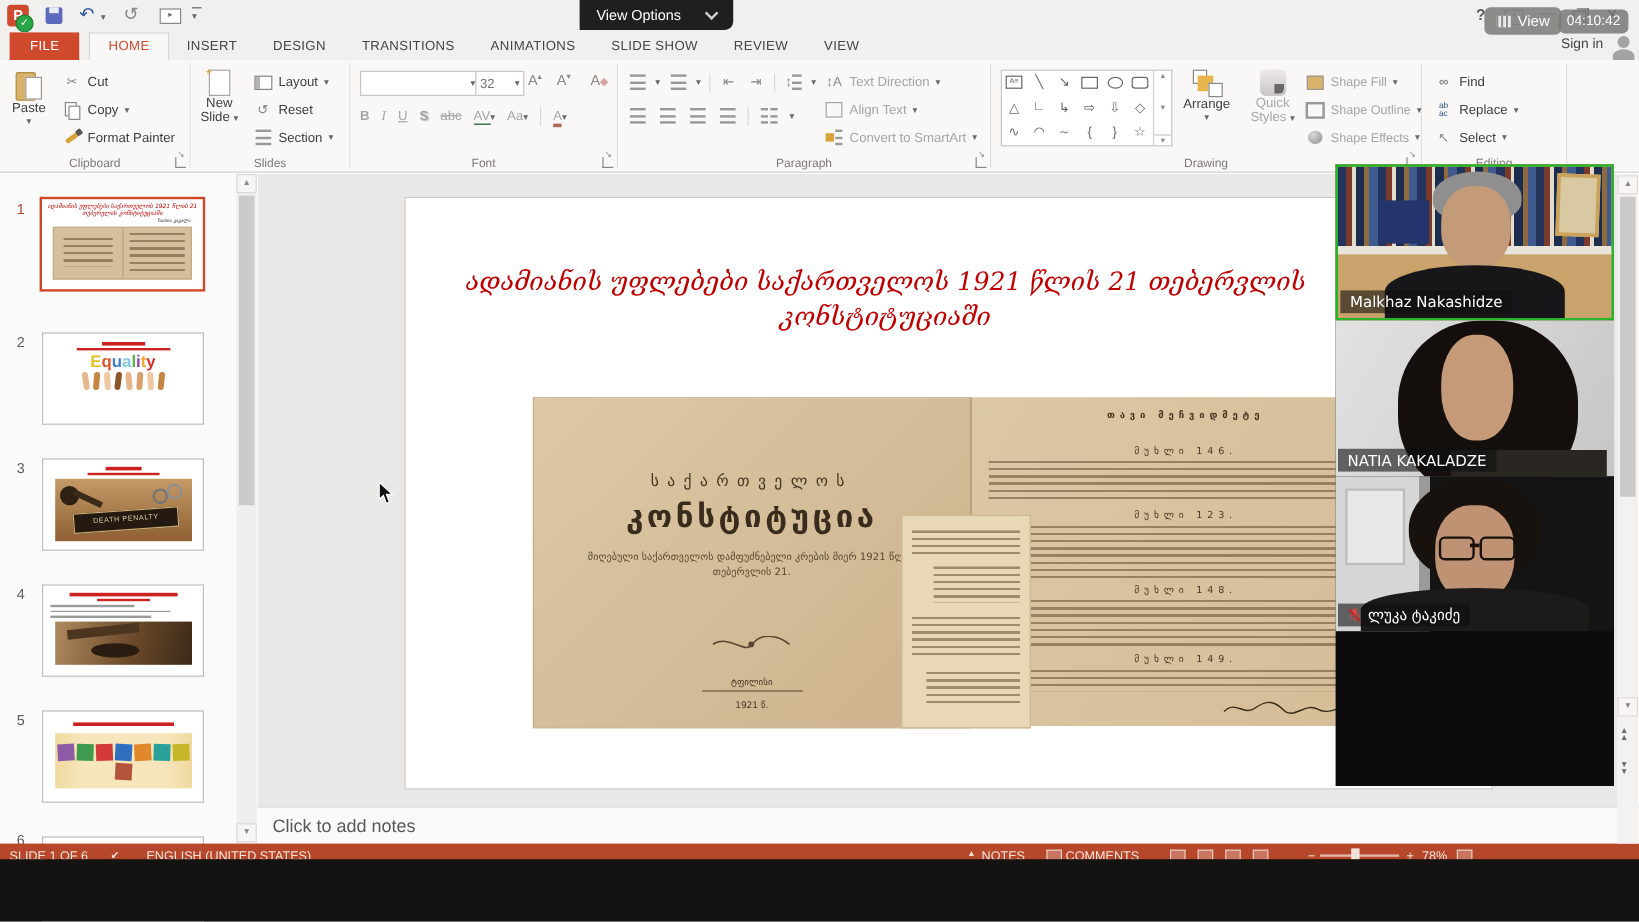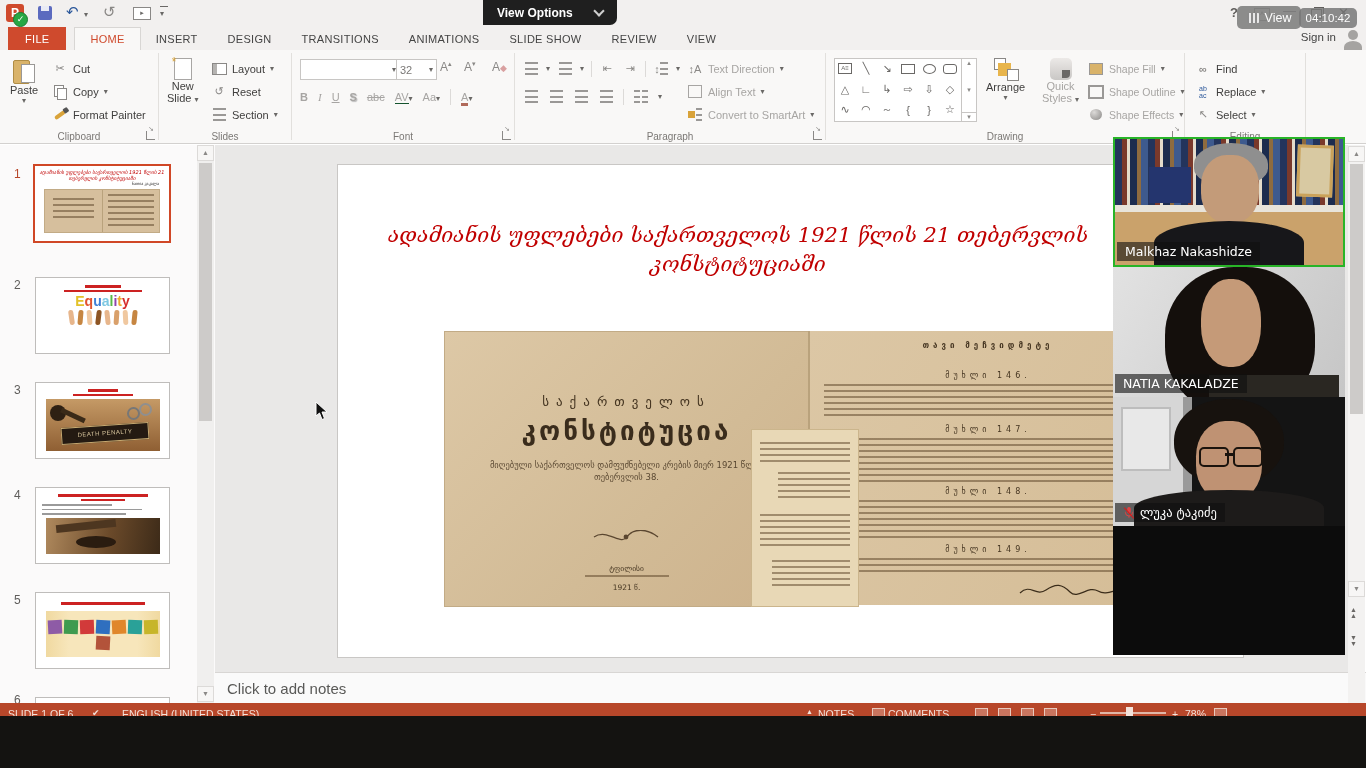--- a/index.html
+++ b/index.html
@@ -16,21 +16,21 @@
   .floppy span{position:absolute;left:3px;top:0;width:8px;height:5px;background:#e8eaf5}
   .qat{position:absolute;top:3px;font-size:15px;color:#2b579a}
   .qat.gray{color:#8a8886}
   .caret{font-size:8px;color:#6a6866}
   .monitor{position:absolute;left:133px;top:7px;width:16px;height:11px;border:1px solid #8a8886;background:#fff;
            font-size:7px;color:#6a6866;text-align:center;line-height:10px}
   
   .banner{position:absolute;left:483px;top:0;height:25px;display:flex;z-index:70}
   .banner-g{background:#2ebe2e;color:#0a3a0a;font-size:12.5px;font-weight:bold;display:flex;align-items:center;
             padding:0 16px;border-radius:0 0 0 7px}
-  .banner-d{background:#1f1f1f;color:#fff;font-size:12px;font-weight:bold;display:flex;align-items:center;gap:22px;
+  .banner-d{background:#1f1f1f;color:#fff;font-size:12px;font-weight:normal;display:flex;align-items:center;gap:22px;
             padding:0 14px;border-radius:0 0 7px 0}
   .chev{display:inline-block;width:6px;height:6px;border:solid #cfcfcf;border-width:0 2px 2px 0;transform:rotate(45deg);margin-top:-3px}
   
   .winctl{position:absolute;top:0;height:27px;color:#5f5d5b;font-size:13px;z-index:60}
   .ribopt{position:absolute;left:1254px;top:8px;width:14px;height:11px;border:1px solid #8a8886;font-size:7px;
           text-align:center;line-height:9px;color:#6a6866}
   .restore{position:absolute;left:1311px;top:9px;width:9px;height:8px;border:1px solid #5f5d5b}
   .restore:before{content:"";position:absolute;left:2px;top:-3px;width:9px;height:8px;border:1px solid #5f5d5b;border-bottom:none;border-left:none}
   .pill{position:absolute;border-radius:5px;display:flex;align-items:center;justify-content:center;z-index:72;color:#fdfdfd}
   .pill-view{left:1237px;top:6px;width:64px;height:23px;background:rgba(125,125,125,.88);font-size:12.5px;gap:5px}
@@ -529,42 +529,42 @@
   <div class="slidearea">
     <div class="slide">
       <div class="stitle" style="top:58px">ადამიანის უფლებები საქართველოს 1921 წლის 21 თებერვლის</div>
       <div class="stitle" style="top:87px">კონსტიტუციაში</div>
       <div class="sauthor" style="left:520px;top:122px;width:470px;text-align:right">ნათია კაკალა</div>
 
       <div class="doccover">
         <div class="geo" style="position:absolute;top:84px;left:0;right:0;text-align:center;font-size:26px;letter-spacing:3px;color:#3a2c1c;font-weight:bold">კონსტიტუცია</div>
         <div class="geo" style="position:absolute;top:62px;left:0;right:0;text-align:center;font-size:13px;letter-spacing:7px">საქართველოს</div>
         <div class="geo" style="position:absolute;top:128px;left:0;right:0;text-align:center;font-size:8.5px;color:#5a4832">მიღებული საქართველოს დამფუძნებელი კრების მიერ 1921 წლის</div>
-        <div class="geo" style="position:absolute;top:140px;left:0;right:0;text-align:center;font-size:8.5px;color:#5a4832">თებერვლის 38.</div>
+        <div class="geo" style="position:absolute;top:140px;left:0;right:0;text-align:center;font-size:8.5px;color:#5a4832">თებერვლის 21.</div>
         <svg style="position:absolute;top:198px;left:146px" width="70" height="14">
           <path d="M3 7 C 16 -2, 30 16, 36 7 S 56 -2, 67 7" stroke="#5a4630" stroke-width="1.3" fill="none"></path>
           <circle cx="35" cy="7" r="2.4" fill="#5a4630"></circle>
         </svg>
         <div class="geo" style="position:absolute;top:232px;left:0;right:0;text-align:center;font-size:7.5px">ტფილისი</div>
         <div class="ft" style="position:absolute;top:243px;left:140px;width:84px;height:5px"></div>
         <div class="geo" style="position:absolute;top:251px;left:0;right:0;text-align:center;font-size:7.5px">1921 წ.</div>
       </div>
 
       <div class="docinset">
         <div class="ft" style="margin:12px 8px 0;height:20px"></div>
         <div class="ft" style="margin:10px 8px 0 26px;height:30px"></div>
         <div class="ft" style="margin:12px 8px 0;height:34px"></div>
         <div class="ft" style="margin:12px 8px 0 20px;height:26px"></div>
       </div>
 
       <div class="docright">
         <div class="arth" style="top:10px;font-weight:bold">თავი მეჩვიდმეტე</div>
         <div class="arth" style="top:40px">მუხლი 146.</div>
         <div class="ft" style="position:absolute;top:53px;left:14px;right:12px;height:36px"></div>
-        <div class="arth" style="top:94px">მუხლი 147.</div>
+        <div class="arth" style="top:94px">მუხლი 123.</div>
         <div class="ft" style="position:absolute;top:107px;left:14px;right:12px;height:44px"></div>
         <div class="arth" style="top:156px">მუხლი 148.</div>
         <div class="ft" style="position:absolute;top:169px;left:14px;right:12px;height:40px"></div>
         <div class="arth" style="top:214px">მუხლი 149.</div>
         <div class="ft" style="position:absolute;top:227px;left:14px;right:12px;height:18px"></div>
         <svg style="position:absolute;bottom:6px;right:14px" width="120" height="18">
           <path d="M4 12 C 14 2, 20 16, 30 9 S 46 3, 54 11 S 72 4, 82 10 S 102 5, 116 9" stroke="#3a2c1a" stroke-width="1.2" fill="none"></path>
         </svg>
       </div>
     </div>

